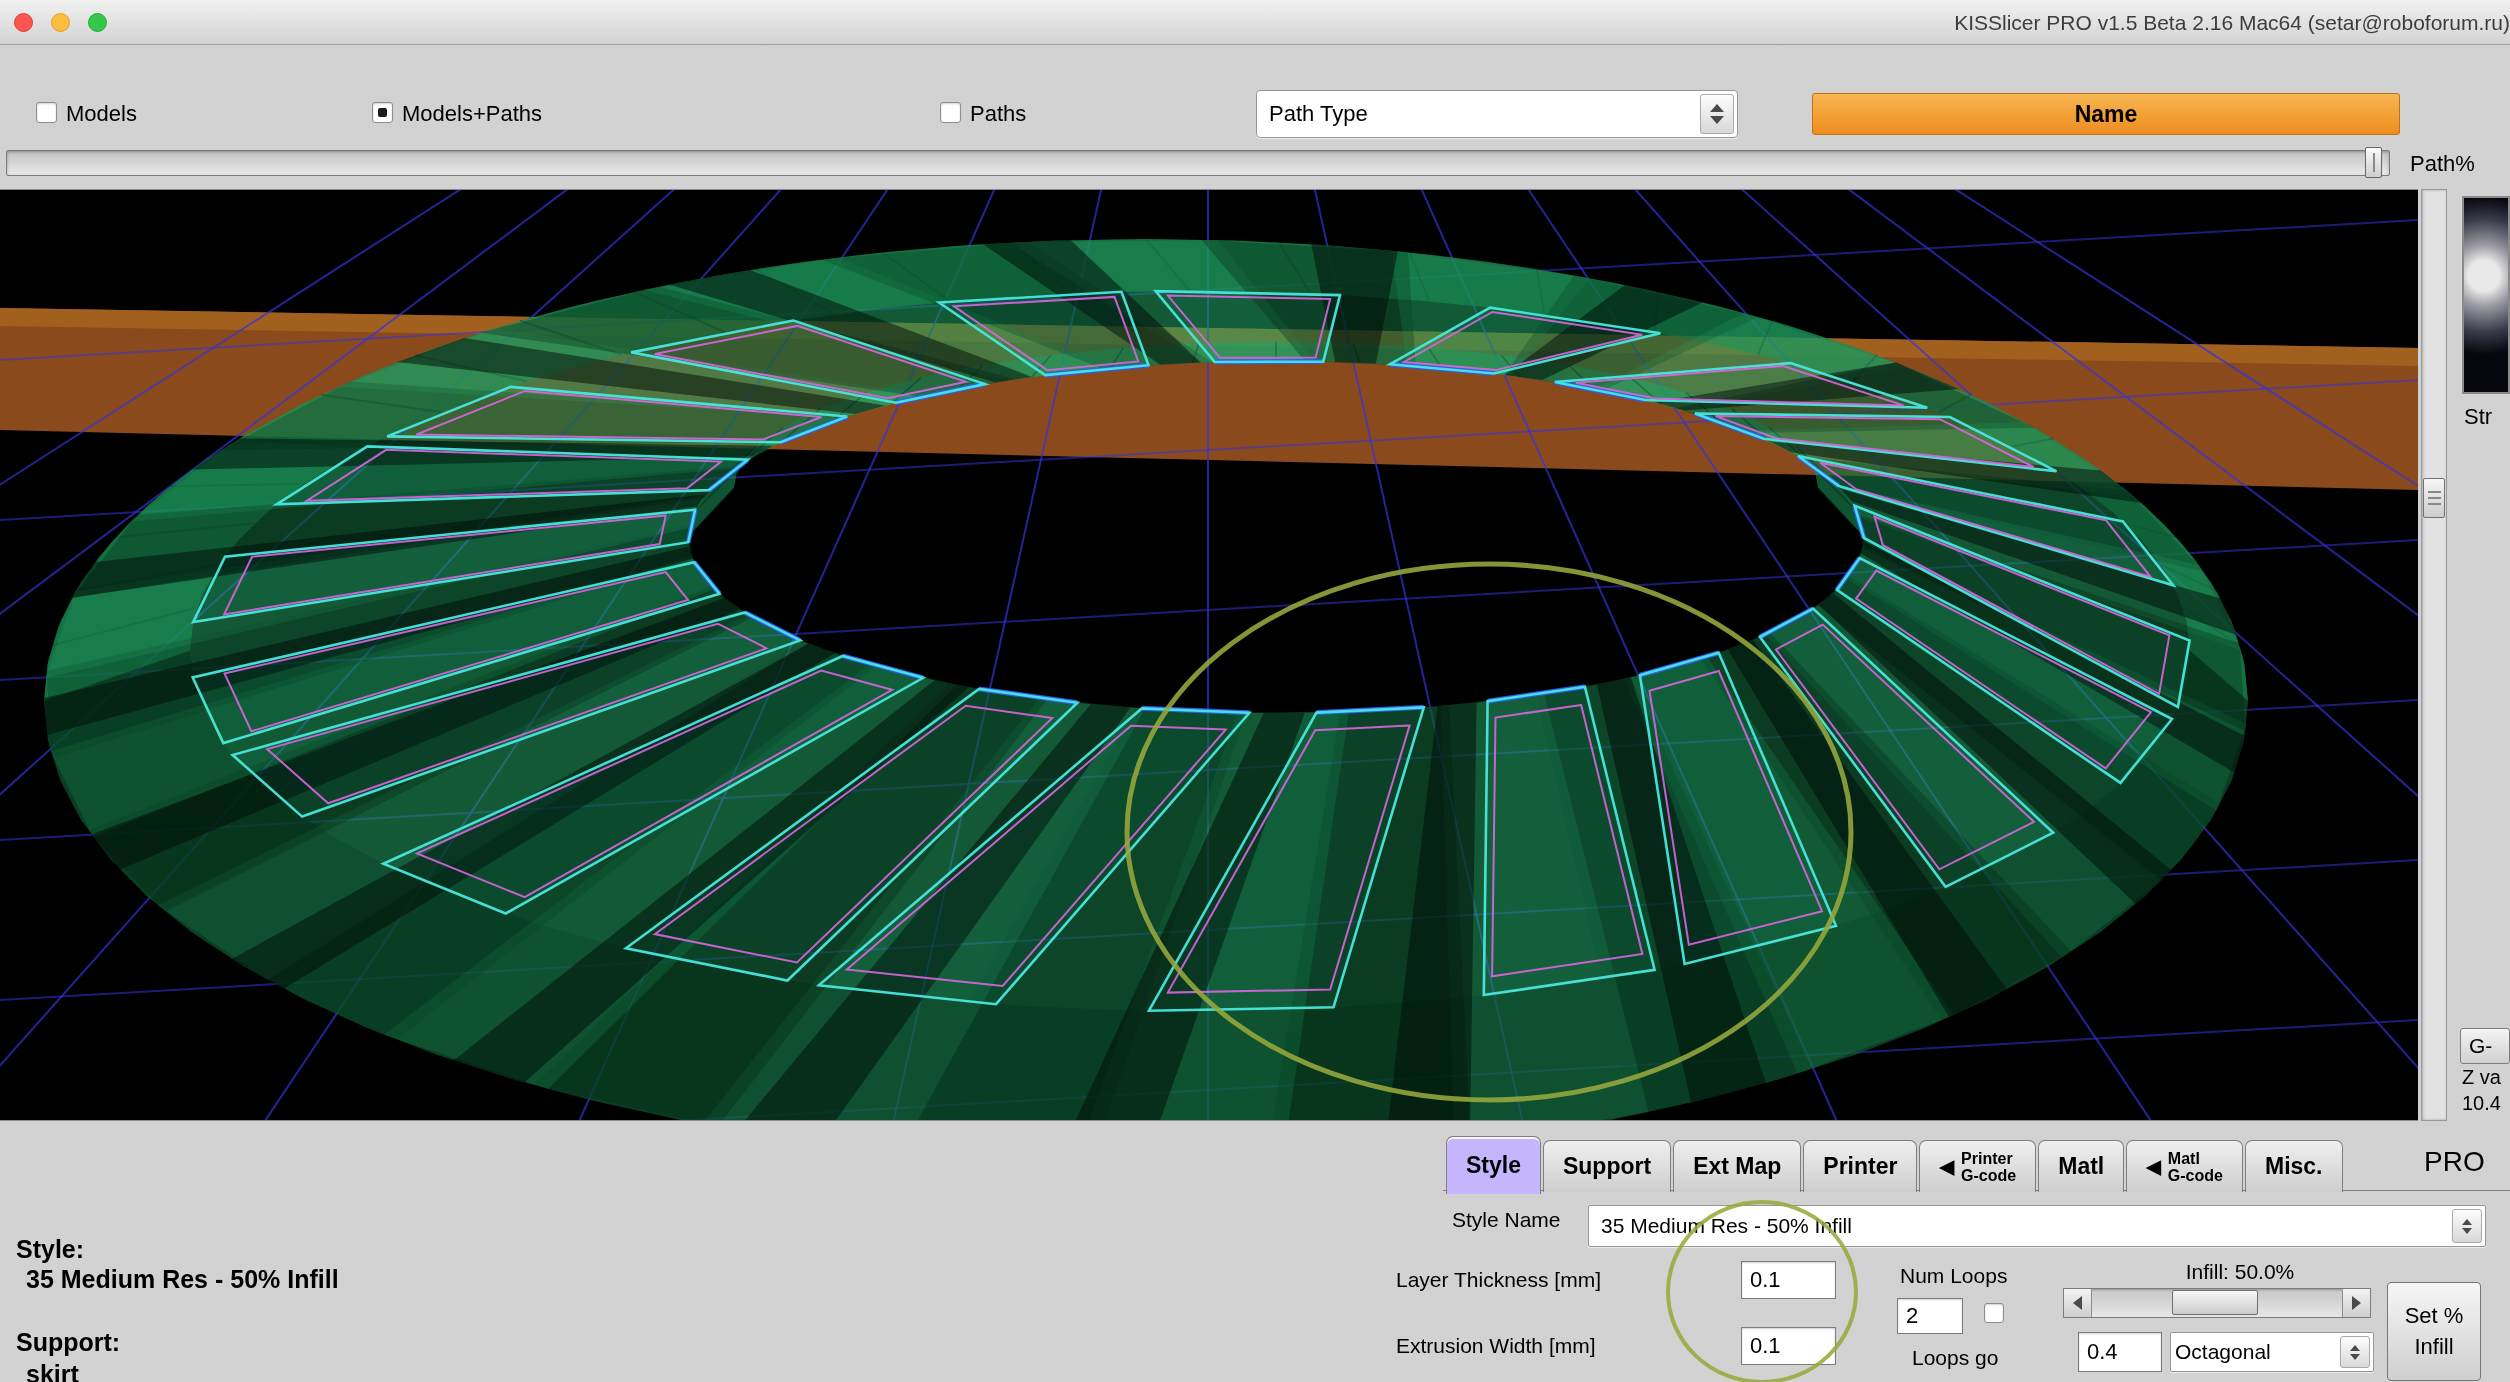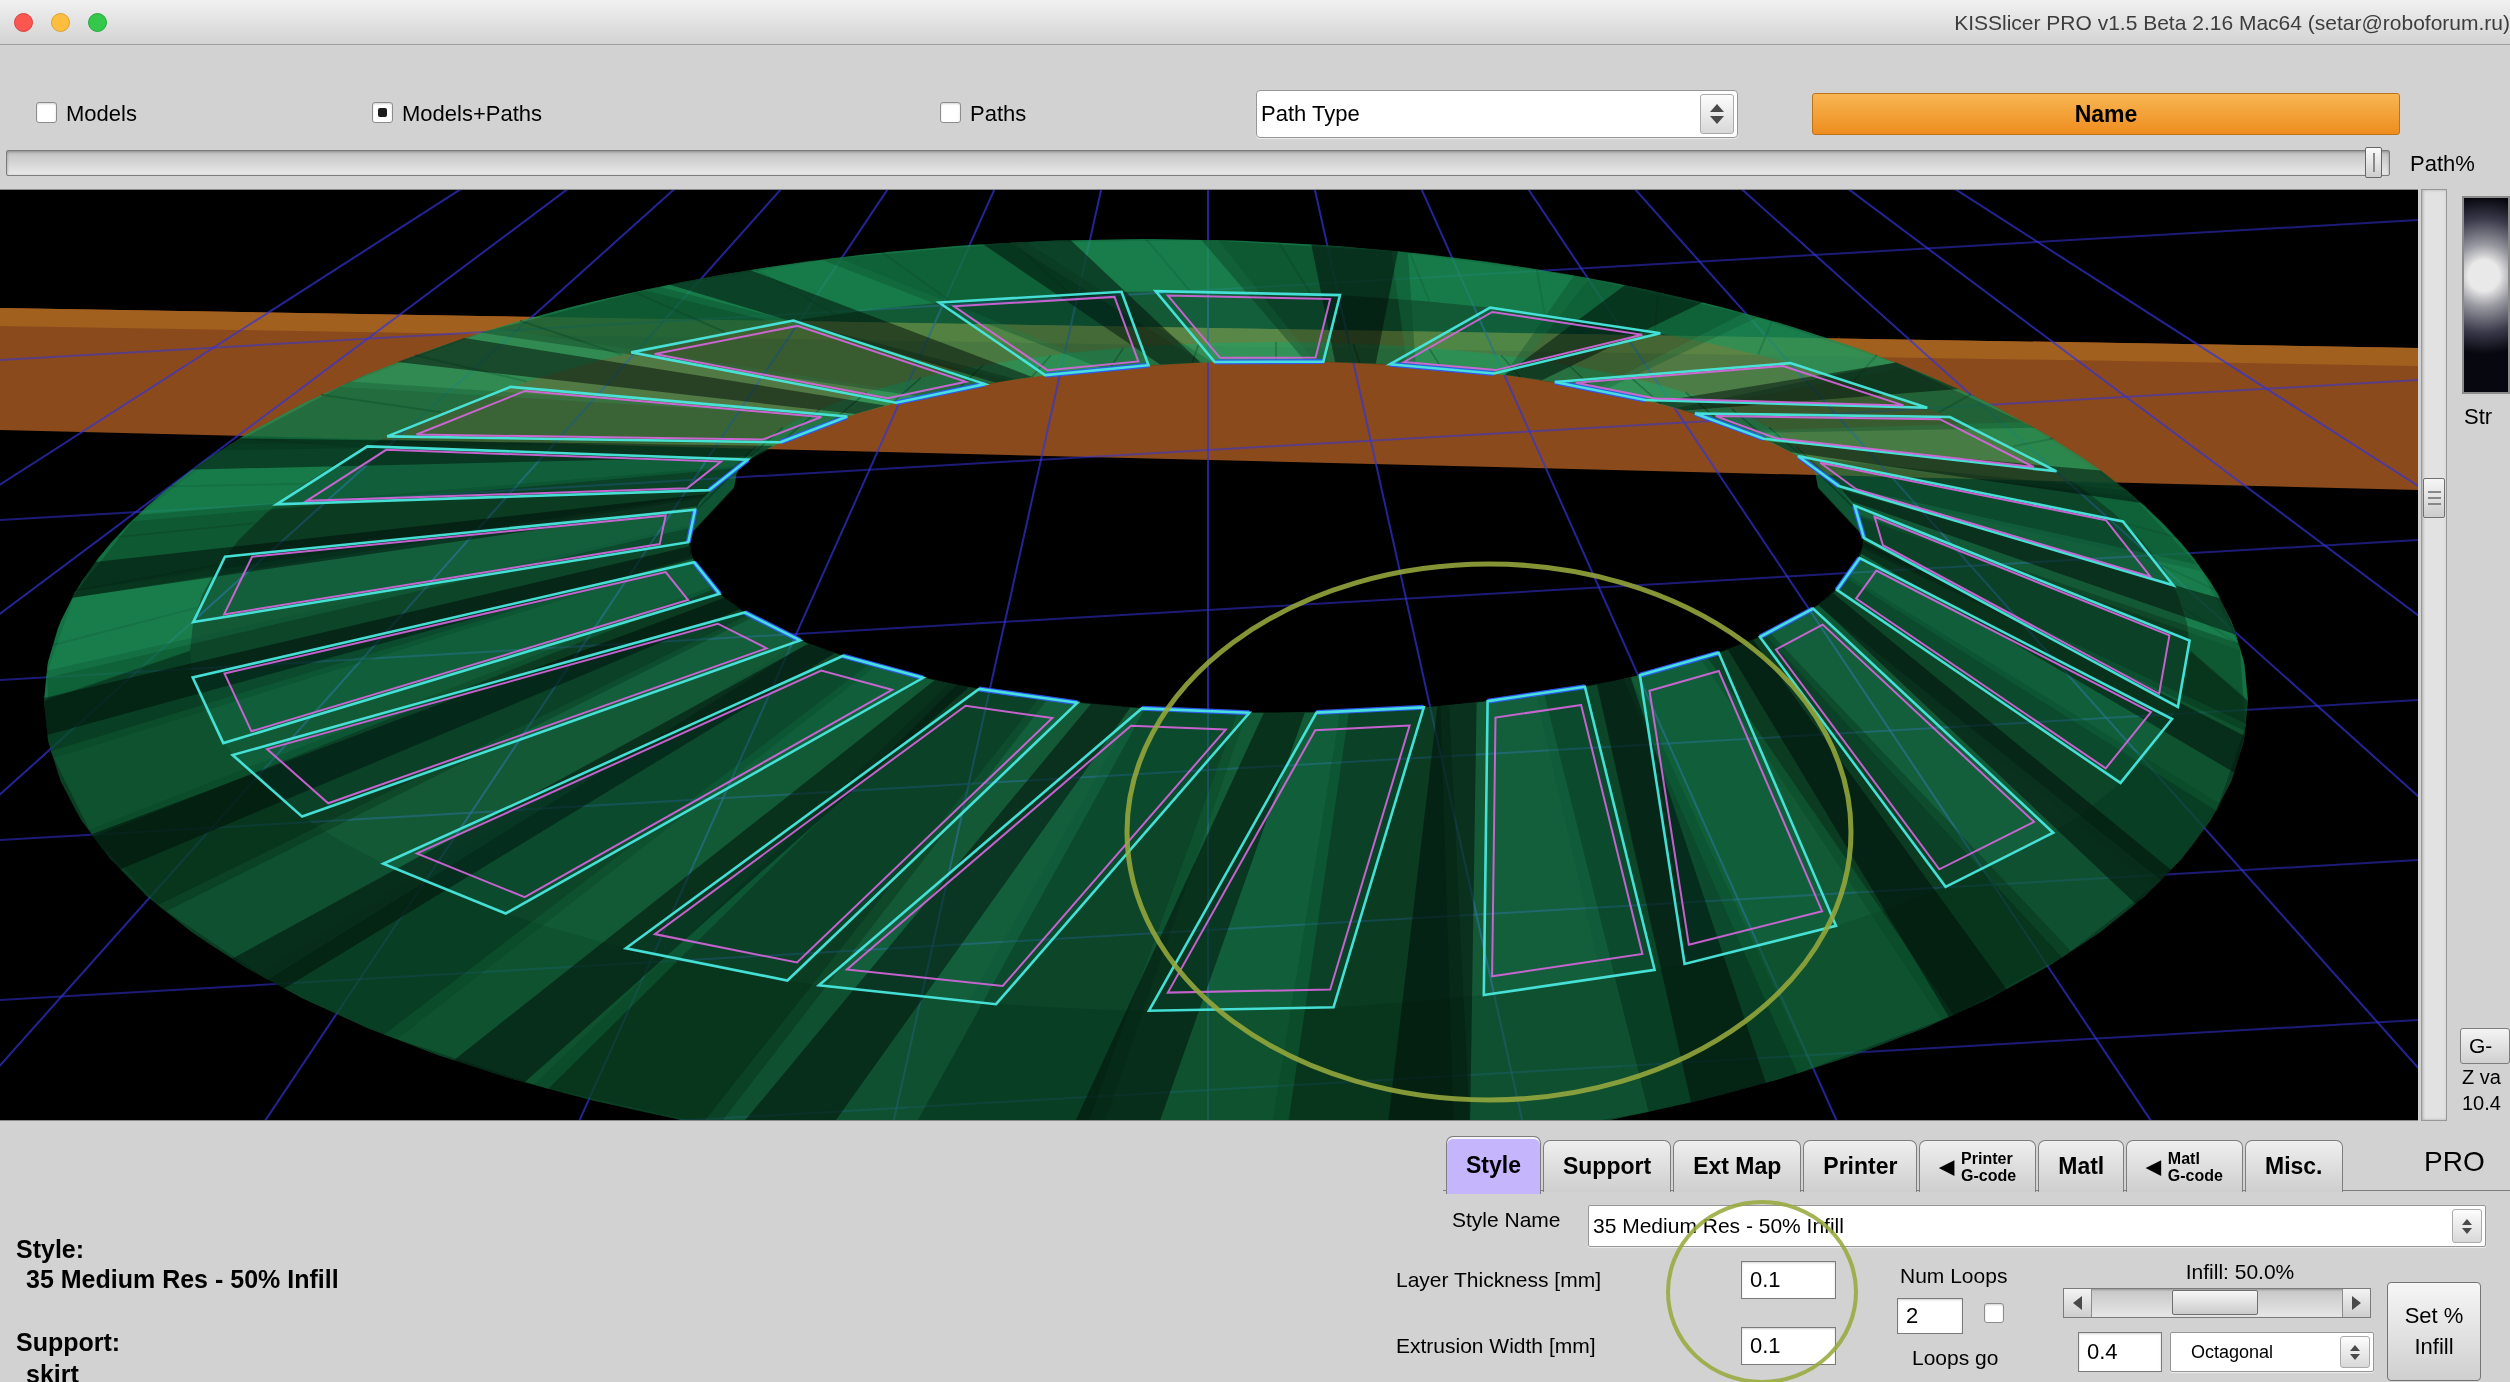--- a/index.html
+++ b/index.html
@@ -12,21 +12,21 @@
   .light{width:19px;height:19px;border-radius:50%;top:13px}
   .light.red{left:14px;background:#fc5651;border:1px solid #dd3e38}
   .light.yellow{left:51px;background:#fdbd3e;border:1px solid #dfa12e}
   .light.green{left:88px;background:#34c84a;border:1px solid #23a83a}
   
   .cb{width:21px;height:21px;background:#fff;border:1px solid #8d8d8d;border-radius:3px;box-shadow:inset 0 1px 2px rgba(0,0,0,.18)}
   .cb .dot{position:absolute;left:5px;top:5px;width:9px;height:9px;background:#1c1c1c;border-radius:2px}
   .lbl{font-size:22px;white-space:nowrap}
   
   .combo{background:#fff;border:1px solid #979797;border-radius:4px;display:flex;align-items:center;box-shadow:0 1px 1px rgba(255,255,255,.6)}
-  .combo-text{font-size:22px;padding-left:4px;flex:1;white-space:nowrap;overflow:hidden}
+  .combo-text{font-size:22px;padding-left:12px;flex:1;white-space:nowrap;overflow:hidden}
   .stepper{width:34px;align-self:stretch;margin:3px;display:flex;flex-direction:column;align-items:center;justify-content:center;gap:4px;background:linear-gradient(#fdfdfd,#d8d8d8);border:1px solid #aaa;border-radius:3px}
   .stepper.mini{width:30px;gap:3px}
   .tri-up{width:0;height:0;border-left:7px solid transparent;border-right:7px solid transparent;border-bottom:8px solid #4a4a4a}
   .tri-down{width:0;height:0;border-left:7px solid transparent;border-right:7px solid transparent;border-top:8px solid #4a4a4a}
   .mini .tri-up{border-left-width:5px;border-right-width:5px;border-bottom-width:6px}
   .mini .tri-down{border-left-width:5px;border-right-width:5px;border-top-width:6px}
   .tri-left{width:0;height:0;border-top:7px solid transparent;border-bottom:7px solid transparent;border-right:9px solid #4a4a4a}
   .tri-right{width:0;height:0;border-top:7px solid transparent;border-bottom:7px solid transparent;border-left:9px solid #4a4a4a}
   
   .reset{background:linear-gradient(#f8b653,#ee8d1e);border:1px solid #bd731c;border-radius:3px;font-size:23px;font-weight:bold;display:flex;align-items:center;justify-content:center}
@@ -395,21 +395,21 @@
 <div class="bigbtn abs" style="left:2387px;top:1282px;width:94px;height:99px">
   <span>Set %</span>
   <span>Infill</span>
 </div>
 
 <div class="plabel r abs" style="left:1396px;top:1334px;width:340px">Extrusion Width [mm]</div>
 <div class="tin abs" style="left:1741px;top:1327px;width:95px;height:38px">0.1</div>
 <div class="plabel abs" style="left:1912px;top:1346px">Loops go</div>
 <div class="tin abs" style="left:2078px;top:1332px;width:84px;height:40px">0.4</div>
 <div class="combo abs" style="left:2170px;top:1332px;width:204px;height:40px;border-radius:2px">
-  <span class="combo-text" style="font-size:18px;padding-left:20px">Octagonal</span>
+  <span class="combo-text" style="font-size:21px;padding-left:4px">Octagonal</span>
   <span class="stepper mini">
     <span class="tri-up"></span>
     <span class="tri-down"></span>
   </span>
 </div>
 
 <svg class="abs overlay" style="left:0;top:0" width="2510" height="1382">
   <ellipse class="annot" cx="1489" cy="832" rx="362" ry="268" fill="none" stroke-width="5" opacity="0.88" stroke="#97a93c"></ellipse>
   <ellipse class="annot" cx="1762" cy="1292" rx="94" ry="90" fill="none" stroke-width="4" opacity="0.88" stroke="#97a93c"></ellipse>
 </svg>

